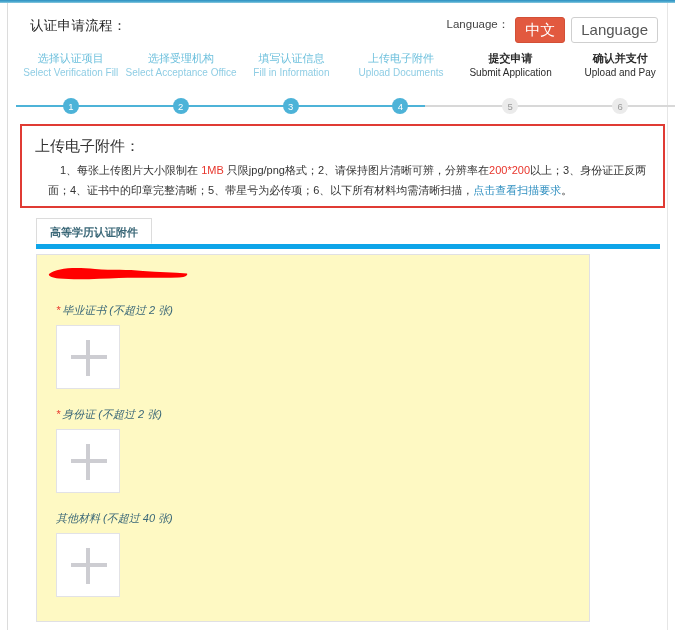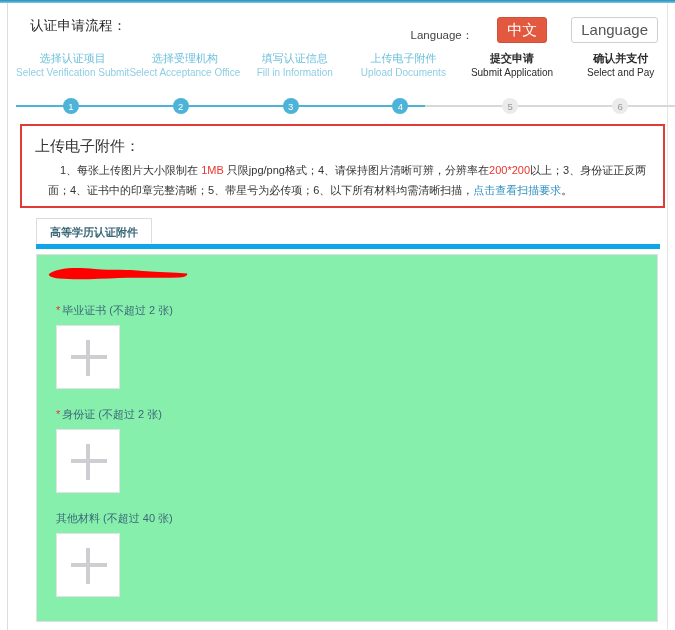--- a/index.html
+++ b/index.html
@@ -61,22 +61,22 @@
     font-size: 13.5px;
     font-weight: normal;
     color: #2b2b2b;
     letter-spacing: .3px;
     white-space: nowrap;
   }
   .lang-wrap {
     position: absolute;
     right: 0; top: 0;
     display: flex;
-    align-items: flex-end;
-    gap: 24px;
+    align-items: flex-start;
+    gap: 6px;
   }
   .lang-label {
     font-size: 11.5px;
     color: #444;
     white-space: nowrap;
   }
   .lang-btn {
     display: inline-block;
     font-size: 15px;
     line-height: 1;
@@ -232,25 +232,26 @@
     box-sizing: border-box;
     white-space: nowrap;
     cursor: pointer;
   }
 
   
   .panel {
     position: absolute;
     top: 251px;
     left: 28px;
-    width: 622px;
+    width: 554px;
     height: 368px;
-    background: #86efac;
+    background: #fef9c3;
     border: 1px solid #e0e0e4;
     box-sizing: border-box;
+    font-style: italic;
   }
 
   .redaction {
     position: absolute;
     top: 11px;
     left: 10px;
     width: 142px;
     height: 16px;
   }
 
@@ -310,41 +311,41 @@
       <span class="lang-label">Language：</span>
       <span class="lang-btn active">中文</span>
       <span class="lang-btn">Language</span>
     </div>
   </div>
 
   <div class="stepper">
     <div class="steps" id="steps-row">
         <div class="step done">
           <div class="s-cn">选择认证项目</div>
-          <div class="s-en">Select Verification Submit</div>
+          <div class="s-en">Select Verification Fill</div>
         </div>
         <div class="step done">
           <div class="s-cn">选择受理机构</div>
           <div class="s-en">Select Acceptance Office</div>
         </div>
         <div class="step done">
           <div class="s-cn">填写认证信息</div>
           <div class="s-en">Fill in Information</div>
         </div>
         <div class="step done">
           <div class="s-cn">上传电子附件</div>
           <div class="s-en">Upload Documents</div>
         </div>
         <div class="step pending">
           <div class="s-cn">提交申请</div>
           <div class="s-en">Submit Application</div>
         </div>
         <div class="step pending">
           <div class="s-cn">确认并支付</div>
-          <div class="s-en">Select and Pay</div>
+          <div class="s-en">Upload and Pay</div>
         </div>
       </div>
     <div class="rail">
       <div class="rail-line"></div>
       <div class="rail-line-active" id="rail-active" style="width: 409px;"></div>
       <div class="dots" id="dots-row">
           <div class="dot-cell">
             <div class="dot">1</div>
           </div>
           <div class="dot-cell">
@@ -361,21 +362,21 @@
           </div>
           <div class="dot-cell">
             <div class="dot gray">6</div>
           </div>
         </div>
     </div>
   </div>
 
   <div class="notice">
     <div class="notice-title">上传电子附件：</div>
-    <div class="notice-body" id="notice-body"><span>1、每张上传图片大小限制在 </span><span class="hl">1MB</span><span> 只限jpg/png格式；4、请保持图片清晰可辨，分辨率在</span><span class="hl">200*200</span><span>以上；3、身份证正反两面；4、证书中的印章完整清晰；5、带星号为必传项；6、以下所有材料均需清晰扫描，</span><span class="lnk">点击查看扫描要求</span><span>。</span></div>
+    <div class="notice-body" id="notice-body"><span>1、每张上传图片大小限制在 </span><span class="hl">1MB</span><span> 只限jpg/png格式；2、请保持图片清晰可辨，分辨率在</span><span class="hl">200*200</span><span>以上；3、身份证正反两面；4、证书中的印章完整清晰；5、带星号为必传项；6、以下所有材料均需清晰扫描，</span><span class="lnk">点击查看扫描要求</span><span>。</span></div>
   </div>
 
   <div class="tabstrip">
     <div class="tab">高等学历认证附件</div>
   </div>
 
   <div class="panel">
     <svg class="redaction" viewBox="0 0 142 16" preserveAspectRatio="none">
       <path d="M2,8 C10,2 26,1 48,3 C66,4.5 80,3 96,5 C112,6.5 126,6 140,7.5
                C141,9 139,11 132,11.5 C112,12.5 92,11 72,12 C52,13 28,14 12,12.5

